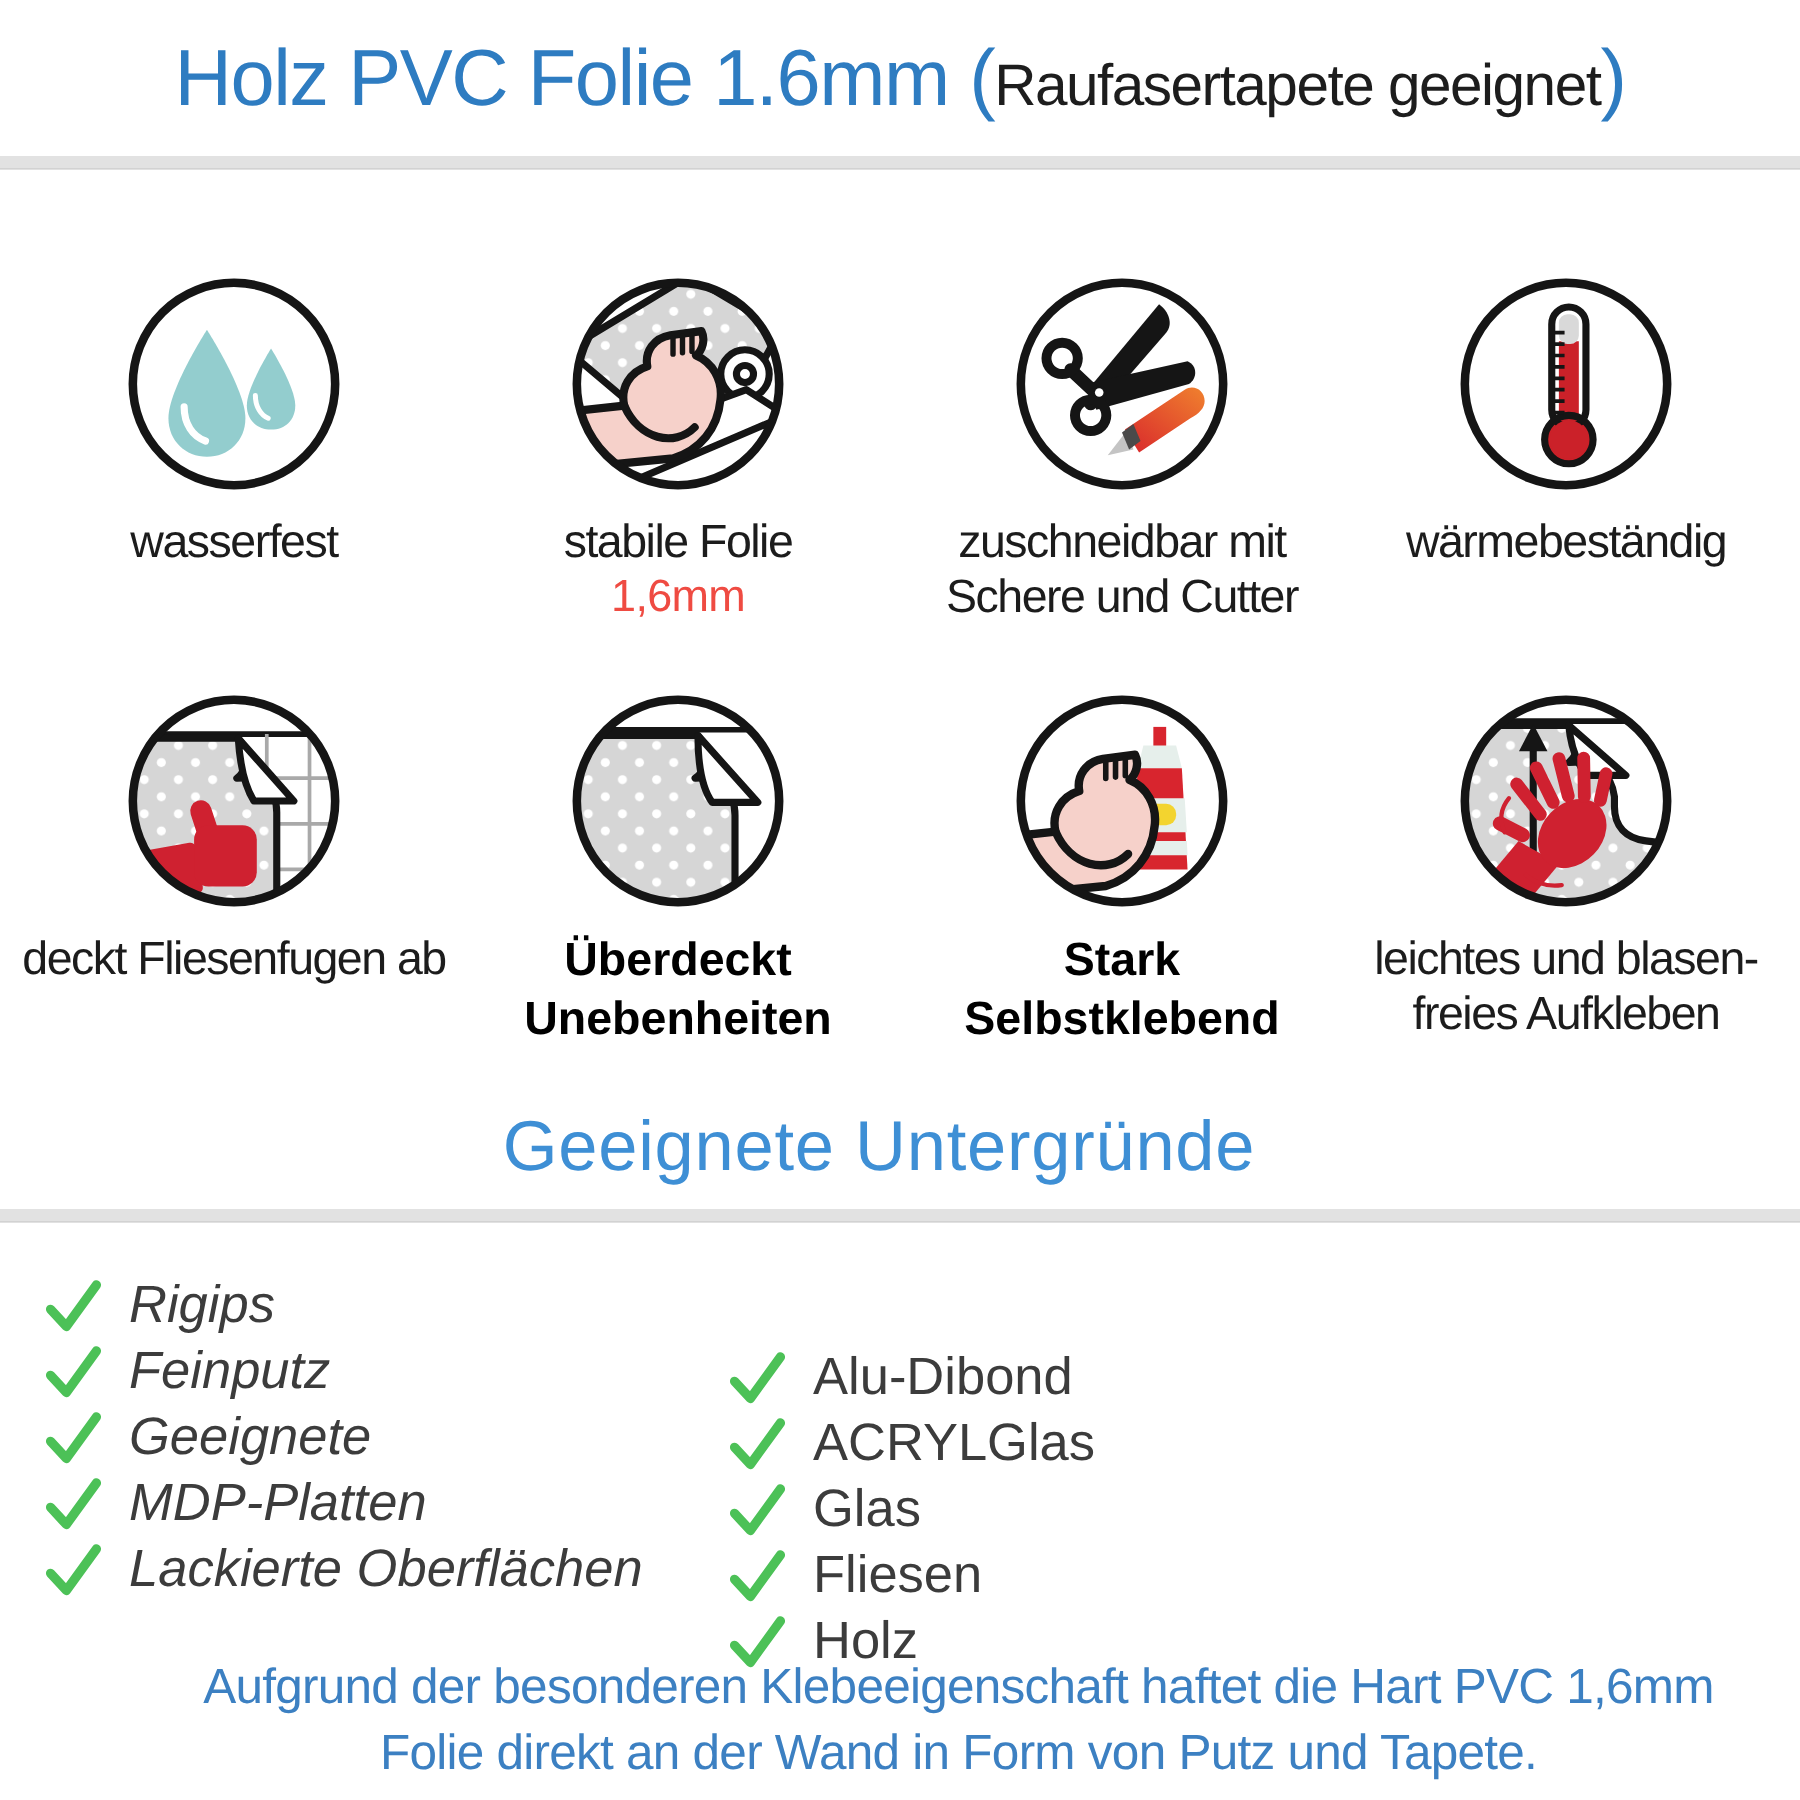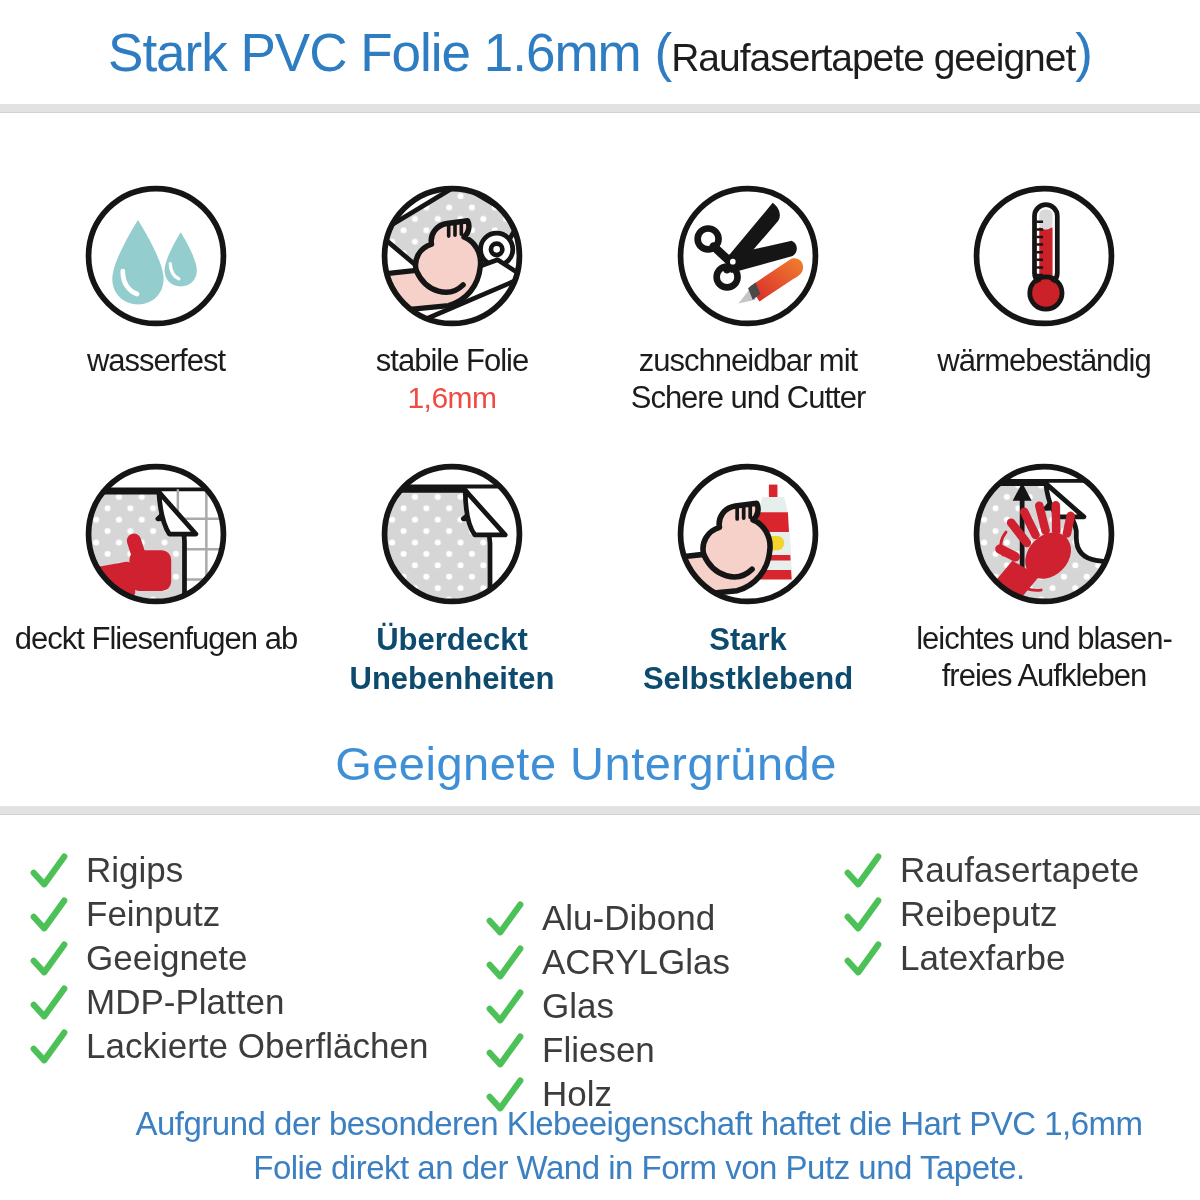--- a/index.html
+++ b/index.html
@@ -12,28 +12,28 @@
   .t-sub{font-size:39px;color:#1d1d1d;letter-spacing:-1px;}
   
   .divider{position:absolute;left:0;width:1200px;height:8px;background:#e2e2e2;border-bottom:1px solid #d2d2d2;}
   .div1{top:104px;} .div2{top:806px;}
   
   .features{position:absolute;top:180px;left:8px;width:1184px;display:grid;
             grid-template-columns:repeat(4,1fr);row-gap:42px;}
   .card{display:flex;flex-direction:column;align-items:center;}
   .icon{width:152px;height:152px;margin-bottom:10px;}
   .flabel{font-size:31px;line-height:37px;color:#1c1c1c;letter-spacing:-1px;text-align:center;}
-  .card.em .flabel{font-weight:bold;letter-spacing:0px;font-size:31px;line-height:39px;color:#0c4a6e;}
+  .card.em .flabel{font-weight:bold;letter-spacing:0px;font-size:31px;line-height:39px;color:#000000;}
   .fsub{font-size:30px;line-height:37px;color:#ef4b42;letter-spacing:-0.5px;text-align:center;}
   
   .surf-heading{position:absolute;top:736px;left:0;width:1172px;text-align:center;
                 font-size:47px;color:#3e8fd5;letter-spacing:0.5px;}
   
   .col{position:absolute;top:848px;}
-  .col1{left:28px;width:465px;} .col2{left:484px;width:340px;margin-top:48px;} .col3{left:842px;width:350px;}
+  .col1{left:28px;width:465px;font-style:italic;} .col2{left:484px;width:340px;margin-top:48px;} .col3{left:842px;width:350px;}
   .chk-item{display:flex;align-items:center;height:44px;}
   .chk-ic{width:42px;height:42px;flex:0 0 42px;margin-right:16px;}
   .chk-label{font-size:35px;color:#3c3c3c;white-space:nowrap;}
   
   .note{position:absolute;top:1102px;left:0;width:1200px;text-align:center;
         font-size:33px;line-height:44px;color:#3c80c2;letter-spacing:-0.5px;padding-left:39px;}
   svg{display:block;}
 </style>
 </head>
 <body>
@@ -59,21 +59,21 @@
     </g>
     <g id="check">
       <path d="M6,25 L17,37 L38,8" fill="none" stroke="#4cc157" stroke-width="6.5" stroke-linecap="round" stroke-linejoin="round"></path>
     </g>
   </defs>
 </svg>
 
 <div class="page">
 
   <div class="title">
-    <span class="t-main">Stark PVC Folie 1.6mm </span><span class="t-par">(</span><span class="t-sub">Raufasertapete geeignet</span><span class="t-par">)</span>
+    <span class="t-main">Holz PVC Folie 1.6mm </span><span class="t-par">(</span><span class="t-sub">Raufasertapete geeignet</span><span class="t-par">)</span>
   </div>
 
   <div class="divider div1"></div>
 
   <div class="features">
 
     <div class="card">
       <svg class="icon" viewBox="0 0 160 160">
         <g clip-path="url(#clipC)">
           <path d="M61,42 C61,42 34,84 34,104 C34,120 46,131 61,131 C76,131 88,120 88,104 C88,84 61,42 61,42 Z" fill="#93cdce"></path>
@@ -274,39 +274,19 @@
       <span class="chk-label">Fliesen</span>
     </div>
     <div class="chk-item">
       <svg class="chk-ic" viewBox="0 0 44 44">
           <use href="#check" xlink:href="#check"></use>
         </svg>
       <span class="chk-label">Holz</span>
     </div>
   </div>
 
-  <div class="col col3">
-    <div class="chk-item">
-      <svg class="chk-ic" viewBox="0 0 44 44">
-          <use href="#check" xlink:href="#check"></use>
-        </svg>
-      <span class="chk-label">Raufasertapete</span>
-    </div>
-    <div class="chk-item">
-      <svg class="chk-ic" viewBox="0 0 44 44">
-          <use href="#check" xlink:href="#check"></use>
-        </svg>
-      <span class="chk-label">Reibeputz</span>
-    </div>
-    <div class="chk-item">
-      <svg class="chk-ic" viewBox="0 0 44 44">
-          <use href="#check" xlink:href="#check"></use>
-        </svg>
-      <span class="chk-label">Latexfarbe</span>
-    </div>
-  </div>
 
   <div class="note">
     <div>Aufgrund der besonderen Klebeeigenschaft haftet die Hart PVC 1,6mm</div>
     <div>Folie direkt an der Wand in Form von Putz und Tapete.</div>
   </div>
 
 </div>
 
 </body></html>

